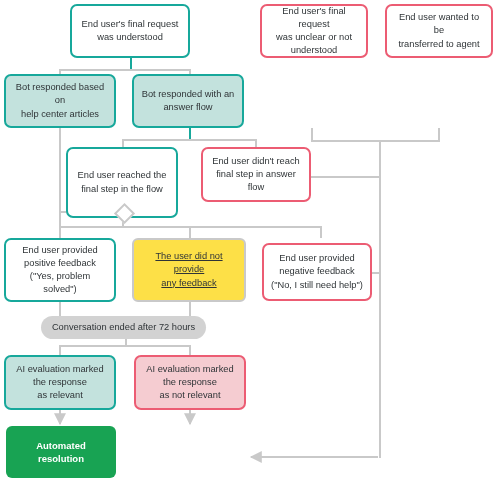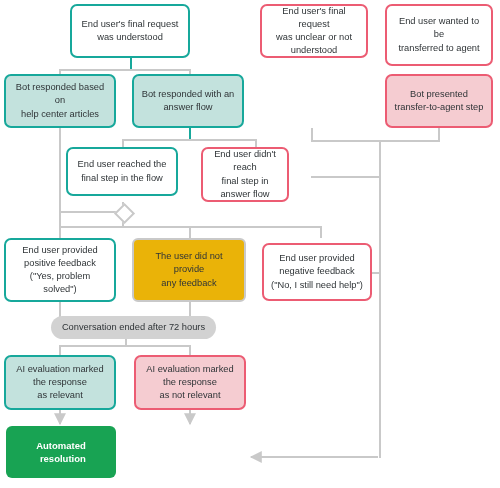--- a/index.html
+++ b/index.html
@@ -43,23 +43,24 @@
   }
   .node.pink-outline {
     background: #ffffff;
     border: 2.4px solid #ec5c73;
   }
   .node.pink-fill {
     background: #f5ccd1;
     border: 2.4px solid #ec5c73;
   }
   .node.grey-outline {
-    background: #eab308;
+    background: #fde047;
     border: 2.0px solid #c9c9c9;
     border-radius: 6px;
+    text-decoration: underline;
   }
   .node.pill {
     background: #d2d2d2;
     border: none;
     border-radius: 13px;
     font-size: 9.3px;
     color: #2f3437;
   }
   .node.solid-green {
     background: #18a353;
@@ -166,57 +167,55 @@
 
   <div class="diamond" style="left:117px; top:206px;"></div>
 
   <div class="node teal-outline" style="left:70px; top:4px; width:120px; height:54px;">End user's final request
 was understood</div>
 
   <div class="node pink-outline" style="left:260px; top:4px; width:108px; height:54px;">End user's final request
 was unclear or not
 understood</div>
 
-  <div class="node pink-outline" style="left:385px; top:4px; width:108px; height:62px;">End user wanted to be
+  <div class="node pink-outline" style="left:385px; top:4px; width:108px; height:54px;">End user wanted to be
 transferred to agent</div>
 
   <div class="node teal-fill" style="left:4px; top:74px; width:112px; height:54px;">Bot responded based on
 help center articles</div>
 
   <div class="node teal-fill" style="left:132px; top:74px; width:112px; height:54px;">Bot responded with an
 answer flow</div>
 
 
-  <div class="node pink-fill" style="left:385px; top:74px; width:108px; height:54px;">Bot presented
-transfer-to-agent step</div>
-
-  <div class="node teal-outline" style="left:66px; top:147px; width:112px; height:49px;">End user reached the
+
+  <div class="node teal-outline" style="left:66px; top:147px; width:112px; height:71px;">End user reached the
 final step in the flow</div>
 
-  <div class="node pink-outline" style="left:201px; top:147px; width:88px; height:55px;">End user didn't reach
+  <div class="node pink-outline" style="left:201px; top:147px; width:110px; height:55px;">End user didn't reach
 final step in answer flow</div>
 
   <div class="node teal-outline" style="left:4px; top:238px; width:112px; height:64px;">End user provided
 positive feedback
 ("Yes, problem solved")</div>
 
   <div class="node grey-outline" style="left:132px; top:238px; width:114px; height:64px;">The user did not provide
 any feedback</div>
 
   <div class="node pink-outline" style="left:262px; top:243px; width:110px; height:58px;">End user provided
 negative feedback
 ("No, I still need help")</div>
 
-  <div class="node pill" style="left:51px; top:316px; width:165px; height:23px;">Conversation ended after 72 hours</div>
+  <div class="node pill" style="left:41px; top:316px; width:165px; height:23px;">Conversation ended after 72 hours</div>
 
   <div class="node teal-fill" style="left:4px; top:355px; width:112px; height:55px;">AI evaluation marked
 the response
 as relevant</div>
 
   <div class="node pink-fill" style="left:134px; top:355px; width:112px; height:55px;">AI evaluation marked
 the response
 as not relevant</div>
 
-  <div class="node solid-green" style="left:6px; top:426px; width:110px; height:52px;text-align:right;">Automated
+  <div class="node solid-green" style="left:6px; top:426px; width:110px; height:52px;">Automated
 resolution</div>
 
 
 </div>
 
 </body></html>

